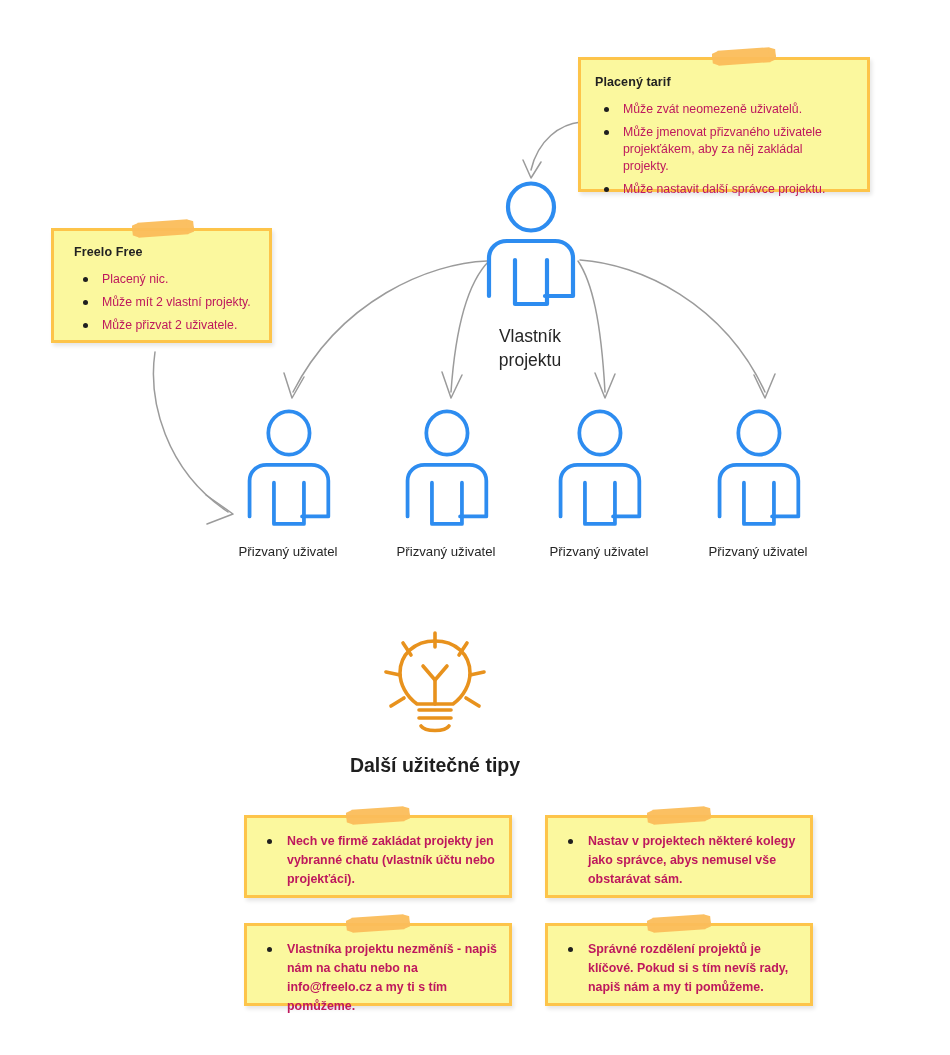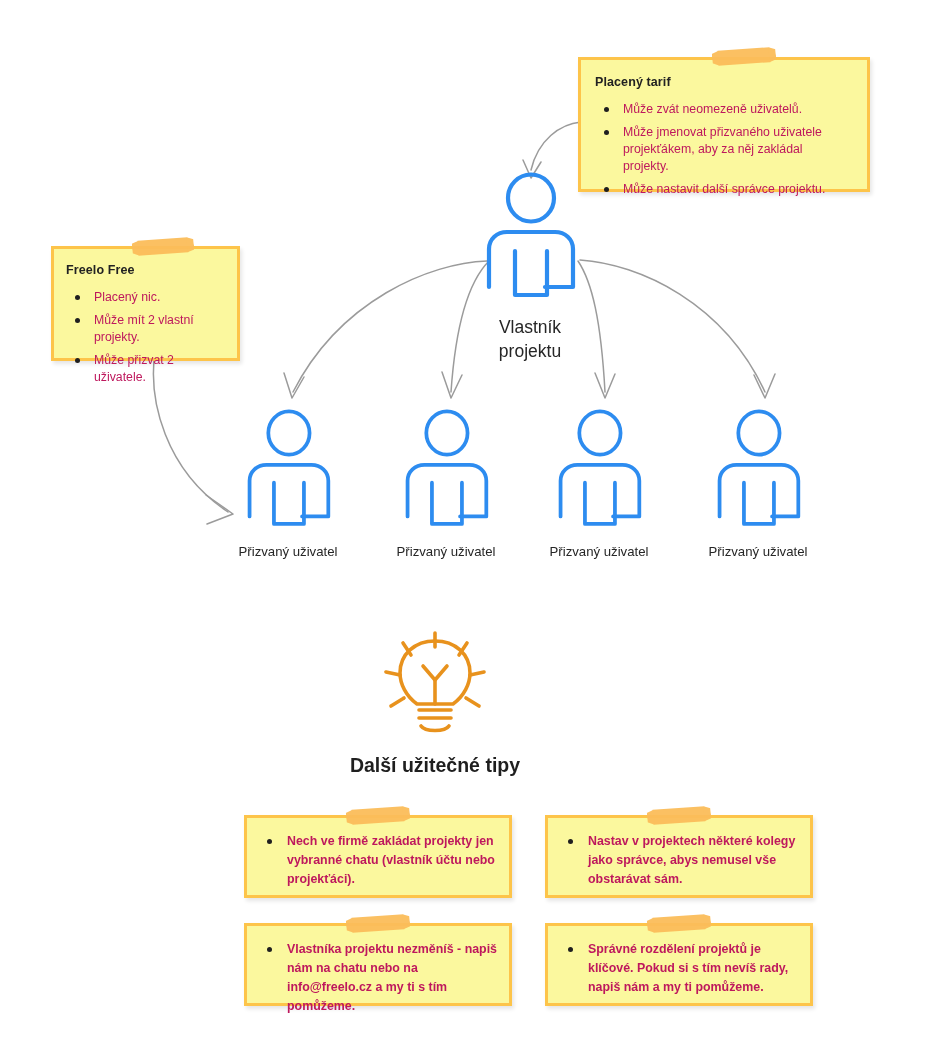--- a/index.html
+++ b/index.html
@@ -94,23 +94,23 @@
   #note-paid {
     left: 578px; top: 57px;
     width: 292px; height: 135px;
     padding: 15px 16px 10px 14px;
   }
   #note-paid .tape { left: 137px; top: -11px; width: 52px; }
   #note-paid .note-title { display:block; margin-bottom: 12px; }
 
   
   #note-free {
-    left: 51px; top: 246px;
-    width: 189px; height: 115px;
-    padding: 14px 12px 8px 12px;
+    left: 51px; top: 228px;
+    width: 221px; height: 115px;
+    padding: 14px 12px 8px 20px;
   }
   #note-free .tape { left: 84px; top: -10px; width: 50px; }
   #note-free .note-title { display:block; margin-bottom: 12px; }
 
   
   .tipnote { width: 268px; height: 83px; padding: 14px 12px 8px 10px; }
   #tip-1 { left: 244px; top: 815px; }
   #tip-2 { left: 545px; top: 815px; }
   #tip-3 { left: 244px; top: 923px; }
   #tip-4 { left: 545px; top: 923px; }
@@ -122,21 +122,21 @@
   .person { position: absolute; }
   .person svg { display: block; overflow: visible; }
   .person-label {
     position: absolute;
     left: 50%;
     transform: translateX(-50%);
     white-space: nowrap;
     text-align: center;
     color: #262626;
   }
-  #owner { left: 482px; top: 173px; }
+  #owner { left: 482px; top: 182px; }
   #owner .person-label {
     top: 142px;
     font-size: 17.5px;
     line-height: 24px;
     white-space: normal;
     width: 120px;
   }
   .invitee .person-label {
     top: 136px;
     font-size: 13.2px;

